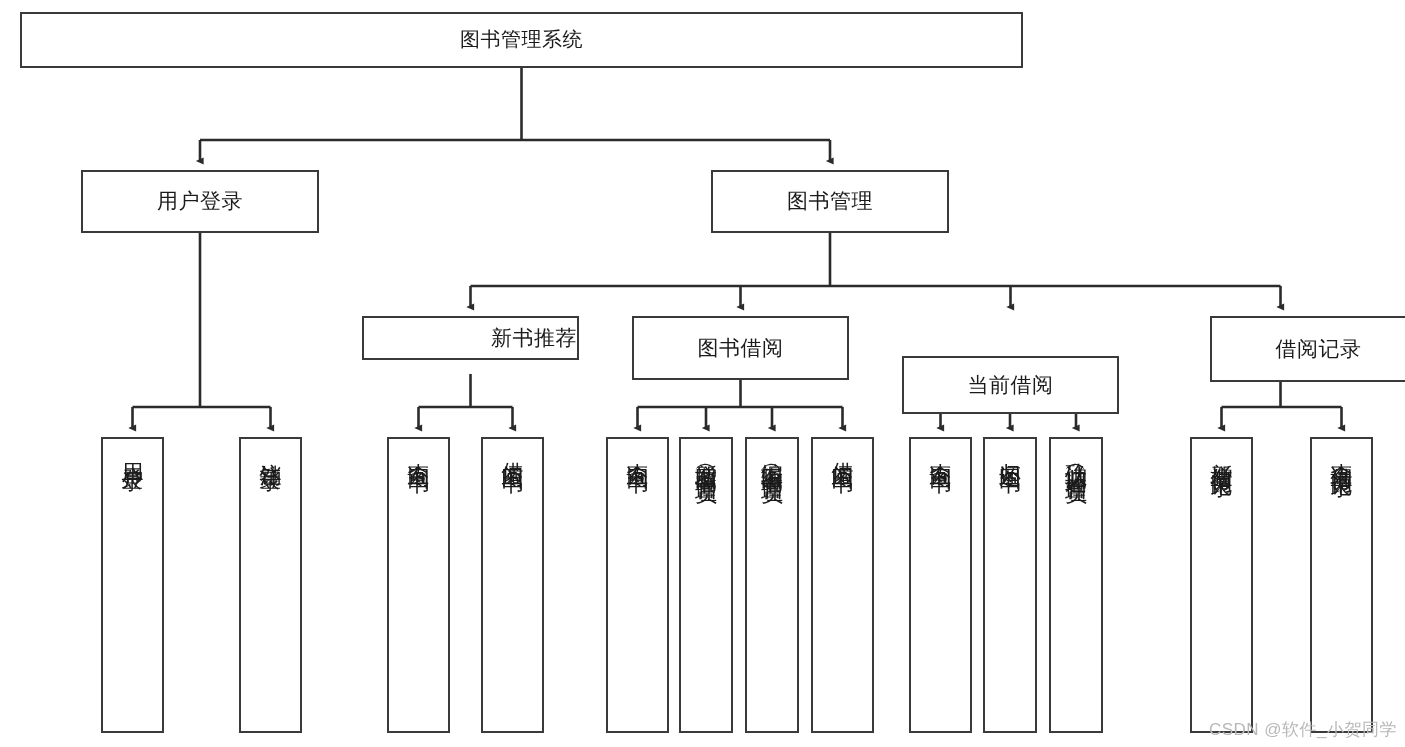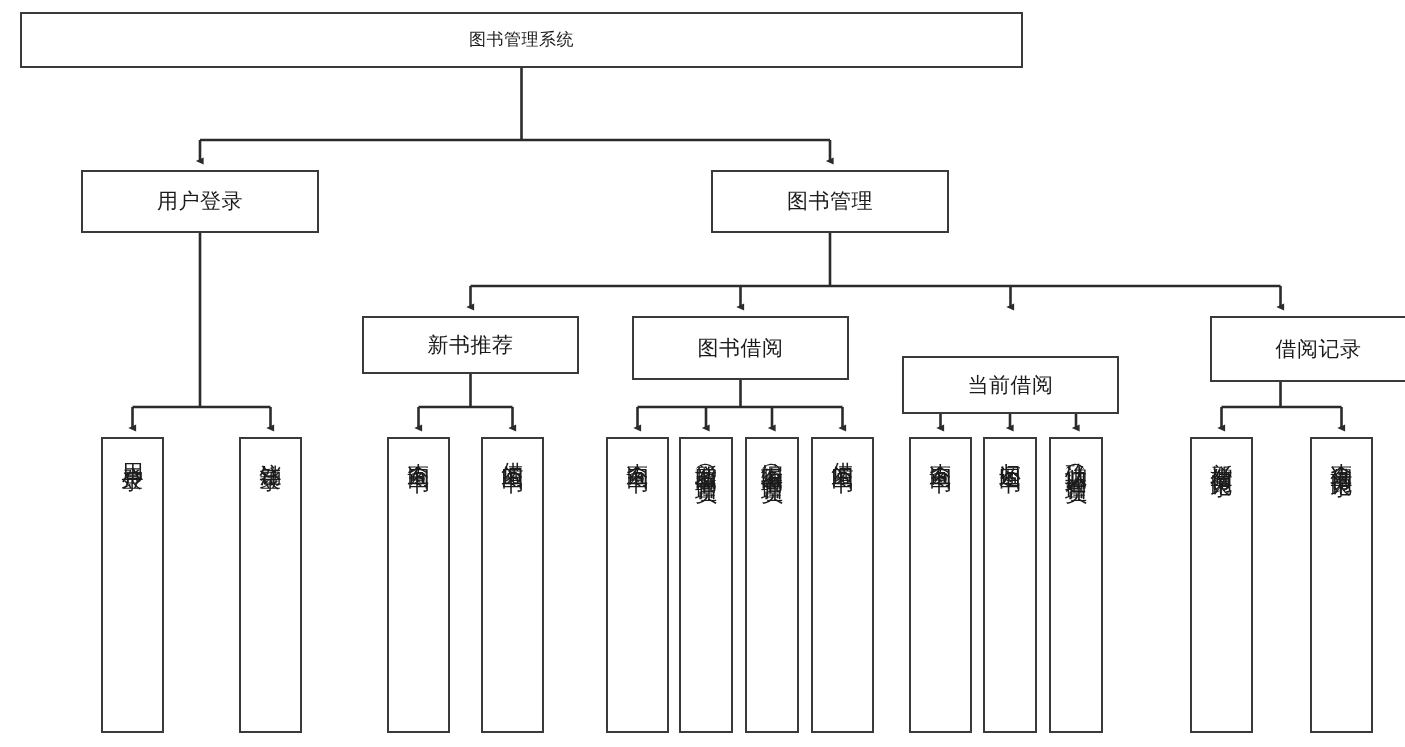--- a/index.html
+++ b/index.html
@@ -41,21 +41,21 @@
     display: block;
     text-align: center;
     line-height: 1.18;
     letter-spacing: 0.5px;
   }
   
   .node.horiz .label {
     writing-mode: horizontal-tb;
     font-size: 21px;
   }
-  .node.root .label { font-size: 17px; }
+  .node.root .label { font-size: 20px; }
   
   .node.vert {
     align-items: flex-start;
     justify-content: center;
     padding-top: 6px;
   }
   .node.vert .label {
     writing-mode: vertical-rl;
     text-orientation: upright;
     font-size: 22px;
@@ -124,21 +124,21 @@
   <div id="node-layer">
       <div class="node horiz root" style="left: 20px; top: 12px; width: 1003px; height: 56px;">
         <span class="label">图书管理系统</span>
       </div>
       <div class="node horiz" style="left: 81px; top: 170px; width: 238px; height: 63px;">
         <span class="label">用户登录</span>
       </div>
       <div class="node horiz" style="left: 711px; top: 170px; width: 238px; height: 63px;">
         <span class="label">图书管理</span>
       </div>
-      <div class="node horiz" style="left: 362px; top: 316px; width: 217px; height: 58px;">
+      <div class="node horiz" style="left: 362px; top: 316px; width: 217px; height: 44px; justify-content: flex-end;">
         <span class="label">新书推荐</span>
       </div>
       <div class="node horiz" style="left: 632px; top: 316px; width: 217px; height: 64px;">
         <span class="label">图书借阅</span>
       </div>
       <div class="node horiz" style="left: 902px; top: 316px; width: 217px; height: 58px; margin-top: 40px;">
         <span class="label">当前借阅</span>
       </div>
       <div class="node horiz" style="left: 1172px; top: 316px; width: 217px; height: 66px; margin-left: 38px;">
         <span class="label">借阅记录</span>
@@ -177,13 +177,14 @@
         <span class="label">确认归还（管理员）</span>
       </div>
       <div class="node vert" style="left: 1190px; top: 437px; width: 63px; height: 296px;">
         <span class="label">新增借阅记录</span>
       </div>
       <div class="node vert" style="left: 1310px; top: 437px; width: 63px; height: 296px;">
         <span class="label">查询借阅记录</span>
       </div>
     </div>
 
+  <div class="watermark">CSDN @软件_小贺同学</div>
 </div>
 
 </body></html>

